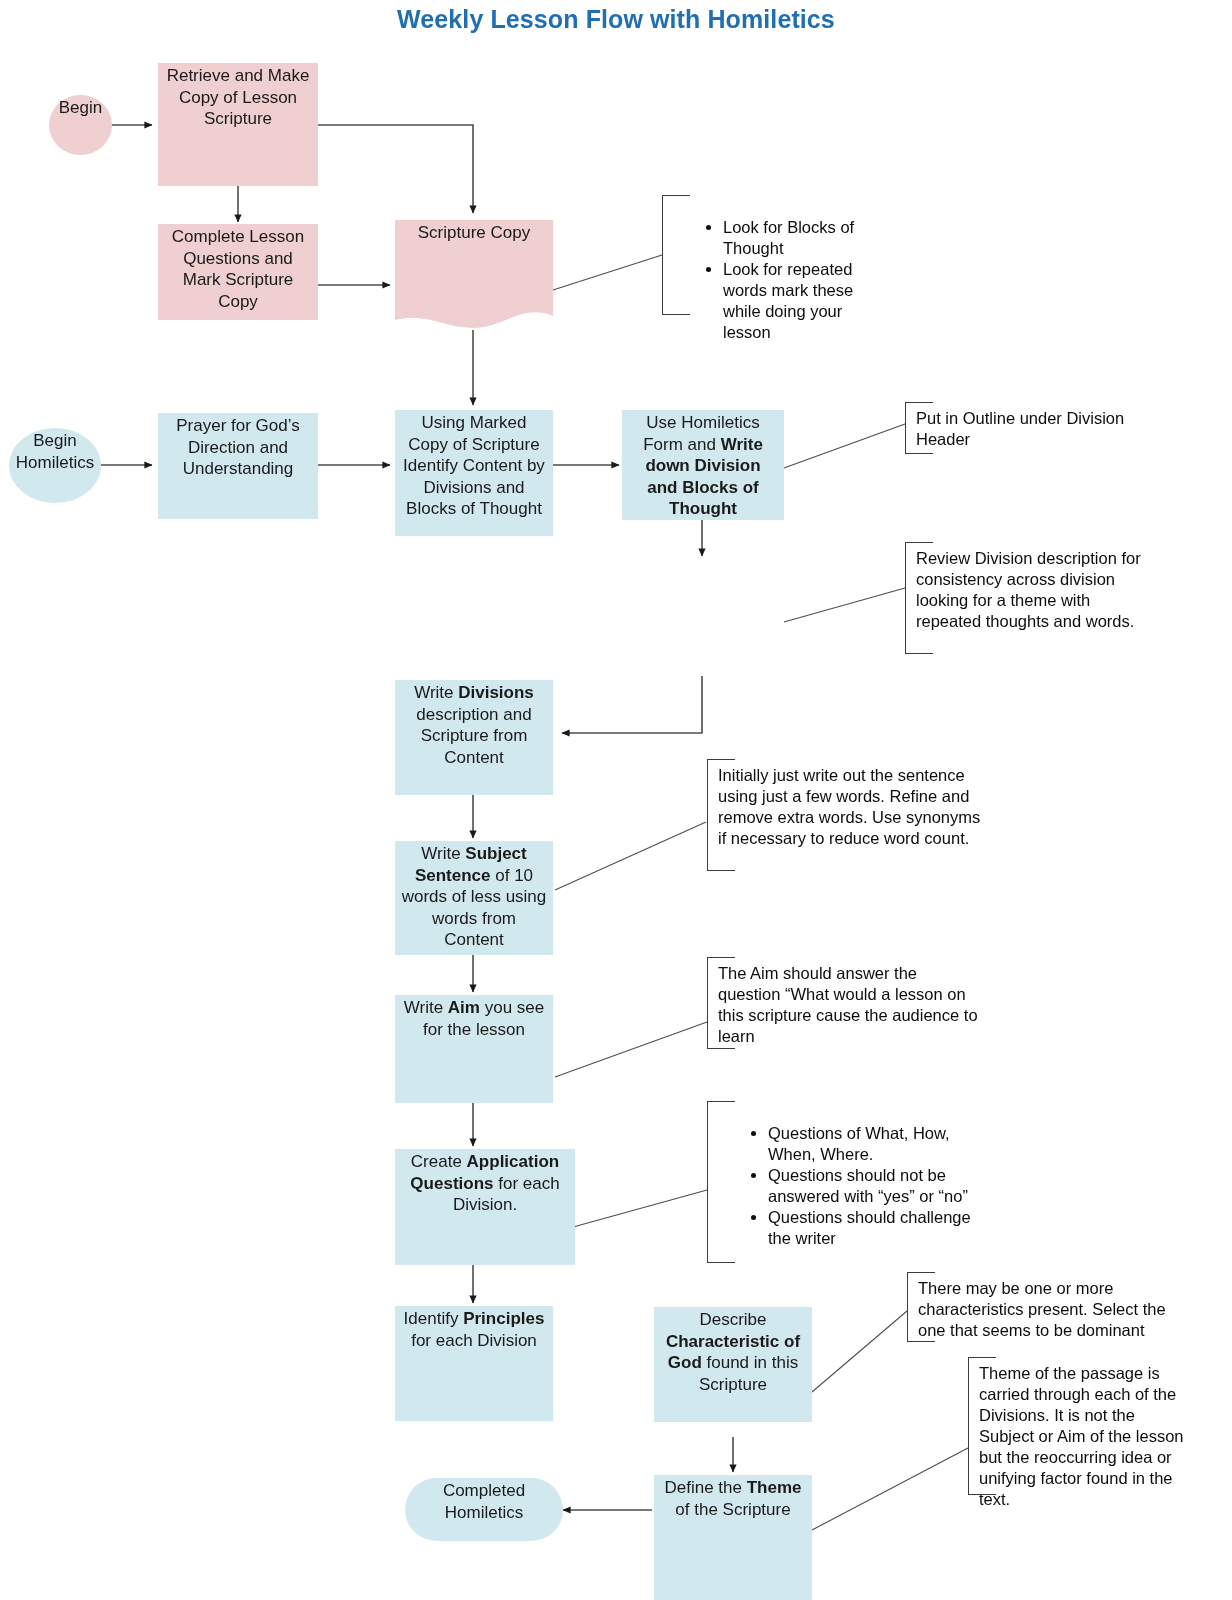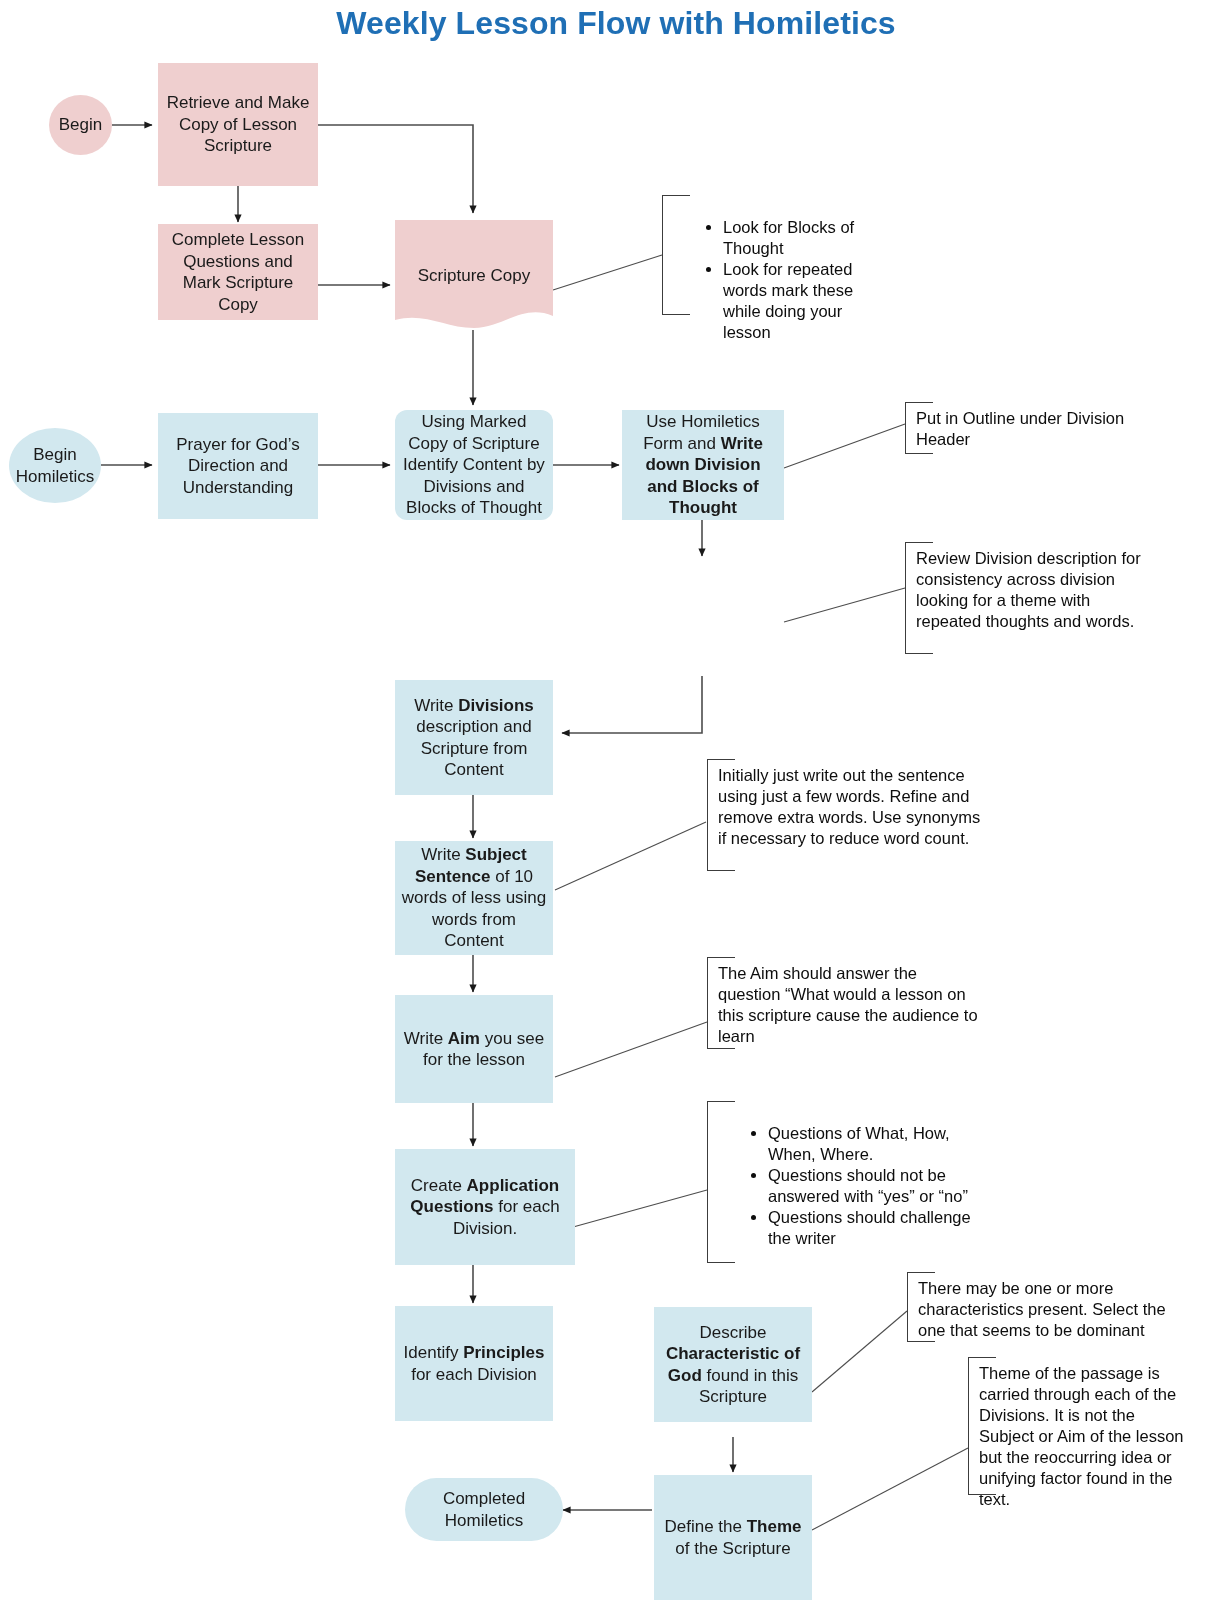--- a/index.html
+++ b/index.html
@@ -22,21 +22,21 @@
     left: 0;
     top: 0;
     width: 1232px;
     height: 1600px;
     pointer-events: none;
   }
   .node {
     position: absolute;
     box-sizing: border-box;
     display: flex;
-    align-items: center;
+    align-items: flex-start;
     justify-content: center;
     text-align: center;
     color: #1a1a1a;
     font-size: 17px;
     line-height: 21.5px;
     padding: 2px 6px;
     z-index: 2;
   }
   .pink   { background: #efcfcf; }
   .blue   { background: #d2e8ef; }
@@ -69,21 +69,21 @@
     list-style: disc;
   }
   .note ul li { margin: 0; padding: 0; }
   .note p { margin: 0; }
   #title {
     position: absolute;
     left: 0;
     top: 5px;
     width: 1232px;
     text-align: center;
-    font-size: 32px;
+    font-size: 25px;
     font-weight: bold;
     color: #1f6fb5;
     letter-spacing: 0.1px;
     z-index: 4;
   }
   .doc-shape { background: transparent; }
   .doc-shape .doc-bg {
     position: absolute;
     left: 0; top: 0; right: 0; bottom: 0;
     z-index: 0;
@@ -179,21 +179,21 @@
   </div>
 
   <div class="node blue ellipse" style="left:9px; top:428px; width:92px; height:75px;">
     <span>Begin Homiletics</span>
   </div>
 
   <div class="node blue" style="left:158px; top:413px; width:160px; height:106px;">
     <span>Prayer for God’s Direction and Understanding</span>
   </div>
 
-  <div class="node blue" style="left:395px; top:410px; width:158px; height:110px;border-radius:12px;">
+  <div class="node blue" style="left:395px; top:410px; width:158px; height:126px;">
     <span>Using Marked Copy of Scripture Identify Content by Divisions and Blocks of Thought</span>
   </div>
 
   <div class="node blue" style="left:622px; top:410px; width:162px; height:110px;">
     <span><span>Use Homiletics Form and </span><b>Write down Division and Blocks of Thought</b></span>
   </div>
 
 
   <div class="node blue" style="left:395px; top:680px; width:158px; height:115px;">
     <span><span>Write </span><b>Divisions</b><span> description and Scripture from Content</span></span>

